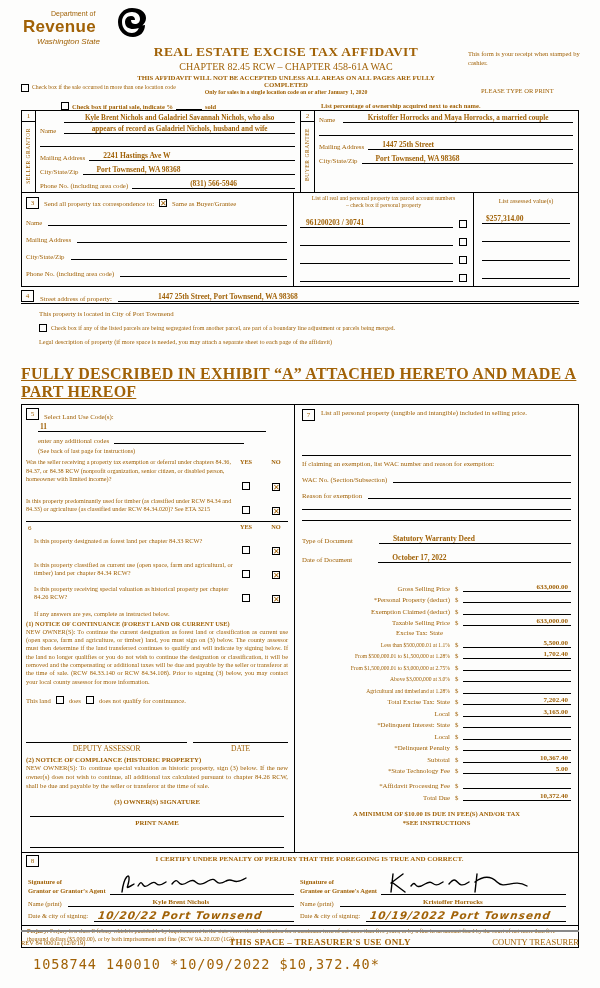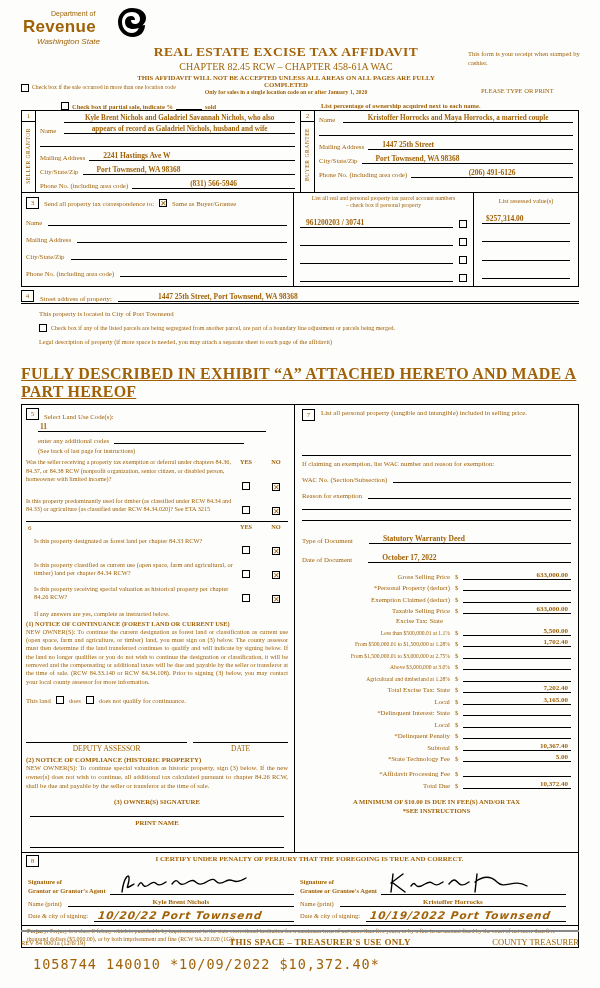--- a/index.html
+++ b/index.html
@@ -92,23 +92,23 @@
   .sigline { border-bottom:1px solid #000; height:12px; margin:0 4px; }
   .printname { text-align:center; font-size:6.8px; font-weight:bold; margin-top:2px; }
   
   .sec7 { display:flex; gap:6px; }
   .sec7 .numbox { margin-top:1px; }
   .sec7-text { font-size:6.8px; line-height:1.35; }
   .exem { border-top:1px solid #000; margin-top:34px; padding-top:4px; font-size:6.8px; }
   .exem-row { display:flex; align-items:flex-end; gap:6px; margin-top:7px; }
   .exem-row .fill { flex:1; }
   .blankline { border-bottom:1px solid #000; height:11px; }
-  .doc-row { display:flex; align-items:flex-end; gap:16px; font-size:6.8px; margin-top:9px; }
+  .doc-row { display:flex; align-items:flex-end; gap:26px; font-size:6.8px; margin-top:9px; }
   .doc-row .fill { flex:1; font-size:7.5px; font-weight:bold; padding-left:14px; }
-  .taxtbl { margin-top:5px; }
+  .taxtbl { margin-top:17px; }
   .trow { display:flex; align-items:flex-end; margin-top:2.5px; }
   .tlabel { flex:1; text-align:right; font-size:6.8px; padding-right:5px; }
   .tlabel.sm { font-size:5.6px; }
   .tdollar { font-size:6.8px; width:8px; flex:none; }
   .tamount { width:108px; flex:none; border-bottom:1px solid #000; text-align:right; font-size:7px; font-weight:bold; min-height:9px; padding-right:3px; }
   .excise-hdr { text-align:right; font-size:6.8px; padding-right:128px; margin-top:3px; }
   .minnote { text-align:center; font-size:6.6px; font-weight:bold; margin-top:8px; line-height:1.4; }
   
   .box8 { border:1.3px solid #000; border-top:none; }
   .certify-row { display:flex; gap:6px; padding:2px 4px; }
@@ -220,24 +220,20 @@
               <span class="fill" style="margin-left:0;"></span>
             </div>
           <div class="row">
             <span class="lbl">Mailing Address</span>
             <span class="fill val" style="padding-left:14px;">1447 25th Street</span>
           </div>
           <div class="row">
             <span class="lbl">City/State/Zip</span>
             <span class="fill val" style="padding-left:14px;">Port Townsend, WA  98368</span>
           </div>
-          <div class="row">
-            <span class="lbl">Phone No. (including area code)</span>
-            <span class="fill phone-val">(206) 491-6126</span>
-          </div>
         </div>
       </div>
     </div>
 
     <div class="row2">
       <div class="sec3">
         <div class="row" style="margin-top:2px; align-items:center; gap:5px;">
           <span class="numbox">3</span>
           <span class="lbl">Send all property tax correspondence to:</span>
           <span class="cb">✕</span>

